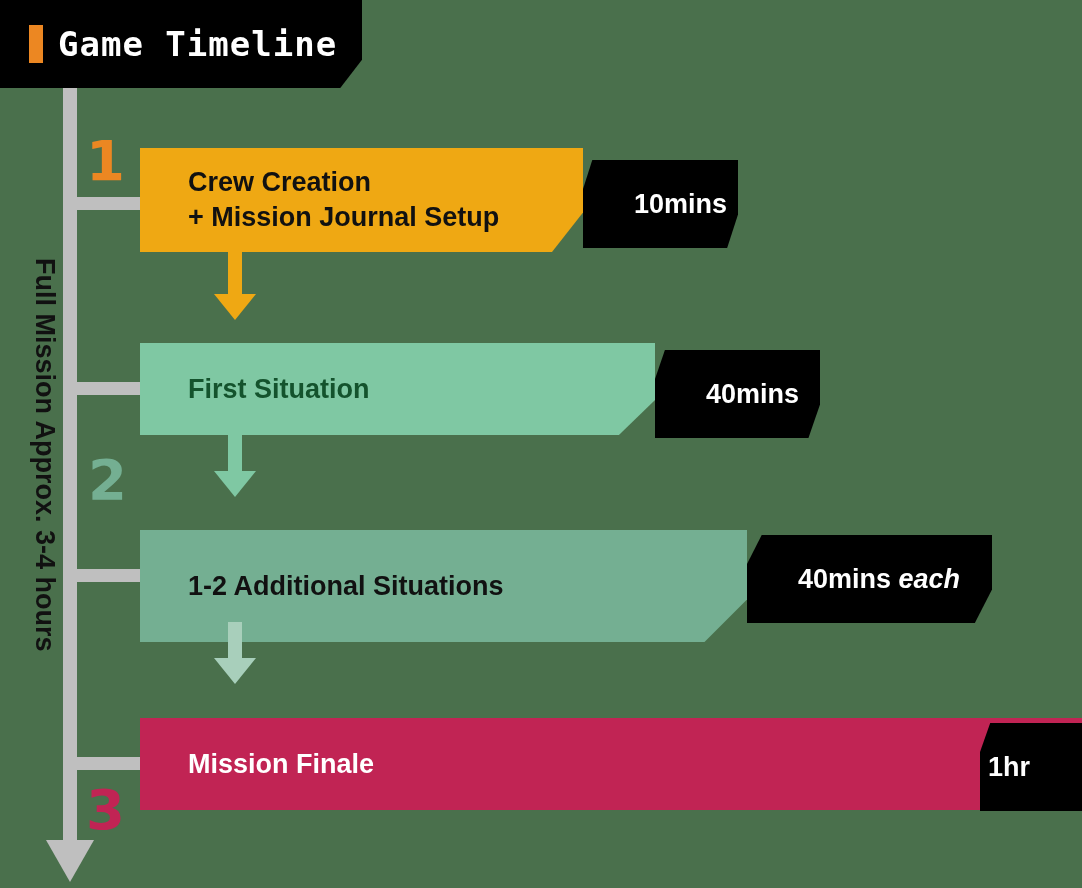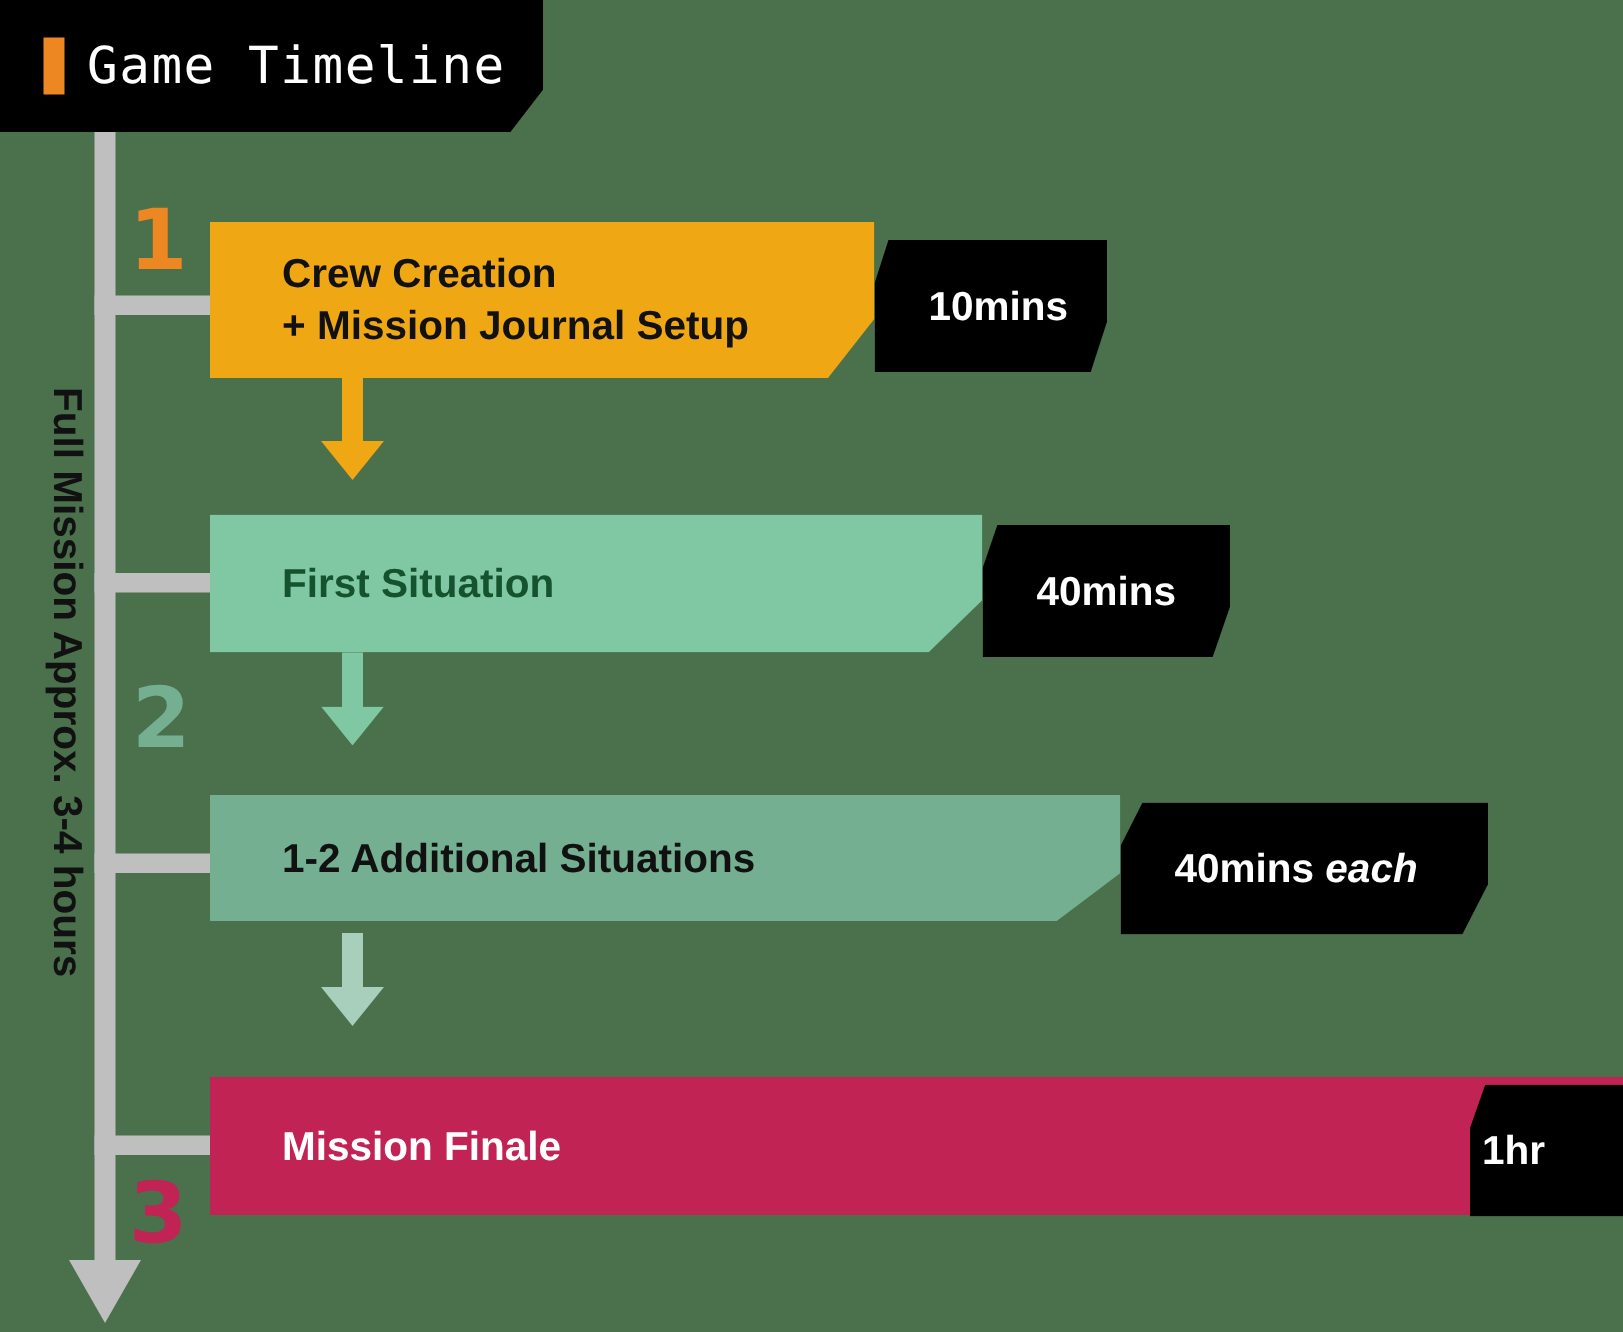--- a/index.html
+++ b/index.html
@@ -30,21 +30,21 @@
     left: 29px; top: 25px;
     width: 14px; height: 38px;
     background: #ec8722;
   }
   .banner-title {
     position: absolute;
     left: 58px; top: 20px;
     color: #ffffff;
     font-family: "DejaVu Sans Mono", "Liberation Mono", monospace;
     font-size: 34px;
-    font-weight: normal;
+    font-weight: bold;
     letter-spacing: 1px;
     line-height: 48px;
     white-space: pre;
   }
 
   
   .spine {
     position: absolute;
     left: 63px; top: 88px;
     width: 14px;
@@ -113,21 +113,21 @@
     line-height: 35px;
     white-space: pre-line;
   }
 
   .badge {
     position: absolute;
     background: #000;
     display: flex;
     align-items: center;
     box-sizing: border-box;
-    padding-left: 36px;
+    padding-left: 51px;
     color: #ffffff;
     -webkit-clip-path: polygon(6% 0, 100% 0, 100% 62%, 93% 100%, 0 100%, 0 33%);
     clip-path: polygon(6% 0, 100% 0, 100% 62%, 93% 100%, 0 100%, 0 33%);
   }
   .badge-text {
     font-size: 27px;
     font-weight: bold;
     white-space: pre;
   }
   .badge-text em {
@@ -139,21 +139,21 @@
   .bar-1 { top: 148px; width: 443px; height: 104px; background: #efa813; }
   .bar-1 .bar-label { color: #111111; }
   .badge-1 { left: 583px; top: 160px; width: 155px; height: 88px; }
 
   
   .bar-2 { top: 343px; width: 515px; height: 92px; background: #7fc8a3; }
   .bar-2 .bar-label { color: #14532d; }
   .badge-2 { left: 655px; top: 350px; width: 165px; height: 88px; }
 
   
-  .bar-3 { top: 530px; width: 607px; height: 84px; background: #74af92; }
+  .bar-3 { top: 530px; width: 607px; height: 112px; background: #74af92; }
   .bar-3 .bar-label { color: #111111; }
   .badge-3 { left: 747px; top: 535px; width: 245px; height: 88px; }
 
   
   .bar-4 { top: 718px; width: 964px; height: 92px; background: #c12454; }
   .bar-4 .bar-label { color: #ffffff; }
   .badge-4 { left: 980px; top: 723px; width: 102px; height: 88px;
              padding-left: 8px;
              -webkit-clip-path: polygon(10% 0, 100% 0, 100% 100%, 0 100%, 0 33%);
              clip-path: polygon(10% 0, 100% 0, 100% 100%, 0 100%, 0 33%); }

